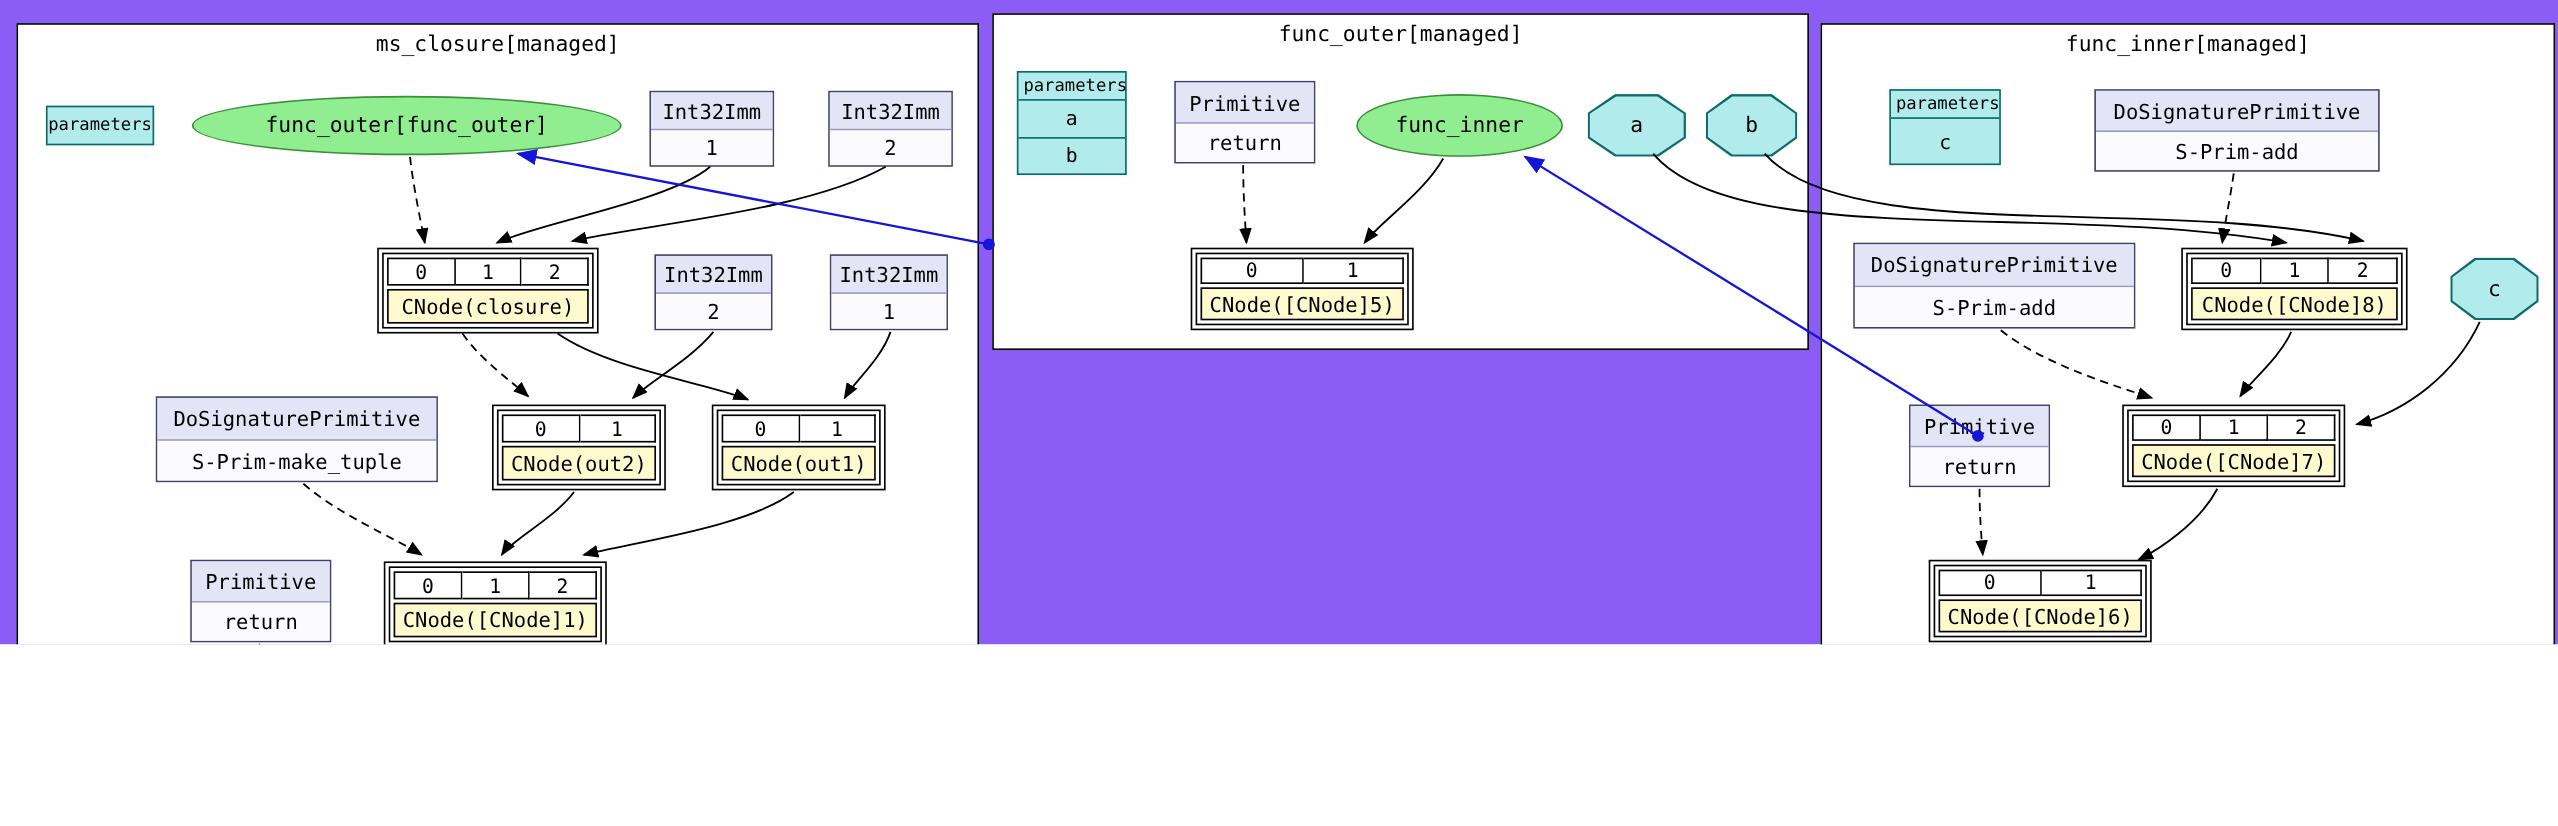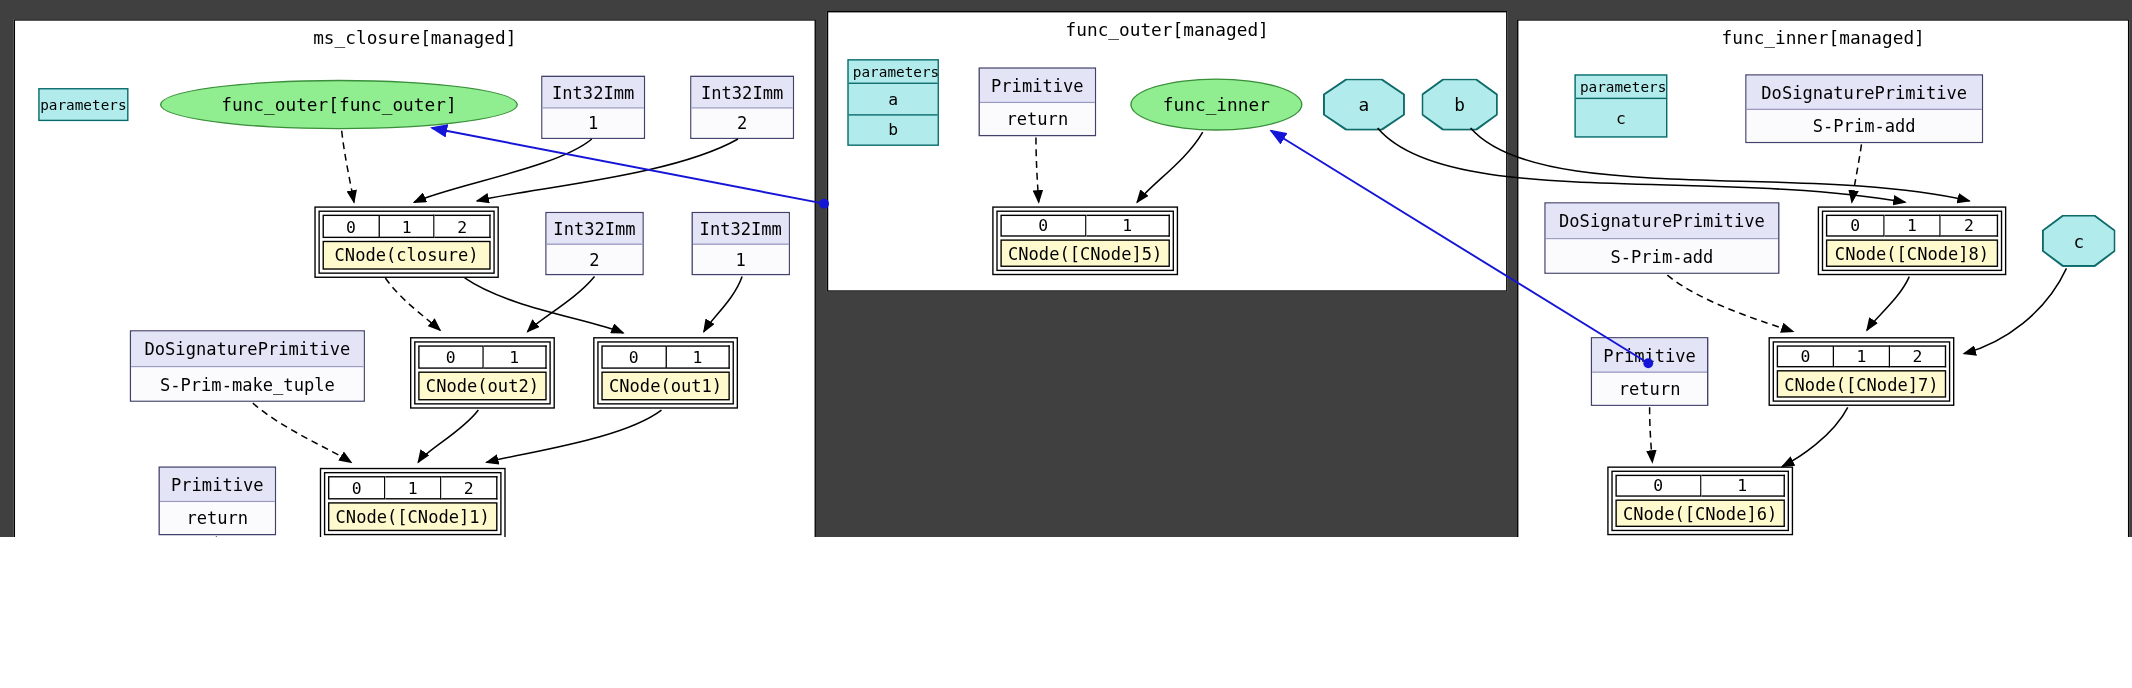--- a/index.html
+++ b/index.html
@@ -1,16 +1,16 @@
 <!DOCTYPE html>
 <html><head>
 <meta charset="utf-8">
 <style>
   html,body{margin:0;padding:0;background:#fff;}
-  #viewport{position:relative;width:2132px;height:537px;overflow:hidden;background:#404040;}
+  #viewport{position:relative;width:2132px;height:537px;overflow:hidden;background:#8b5cf6;}
   #canvas{position:absolute;left:0;top:0;width:1560px;height:500px;
           transform:scale(1.3667,1.376);transform-origin:0 0;
           font-family:"DejaVu Sans Mono","Liberation Mono",monospace;color:#000;}
 
   .cluster{position:absolute;border:1px solid #000;background:#fff;}
   .cluster-title{position:absolute;left:0;right:0;top:5px;text-align:center;font-size:13px;white-space:nowrap;}
 
   .vnode{position:absolute;border:1px solid #41416b;background:#fff;display:flex;flex-direction:column;
          font-size:12.5px;text-align:center;box-sizing:border-box;}
   .vnode .vt{flex:1.05;background:#e4e4f7;border-bottom:1px solid #9a9ac0;display:flex;align-items:center;justify-content:center;padding:0 5px;white-space:nowrap;}

